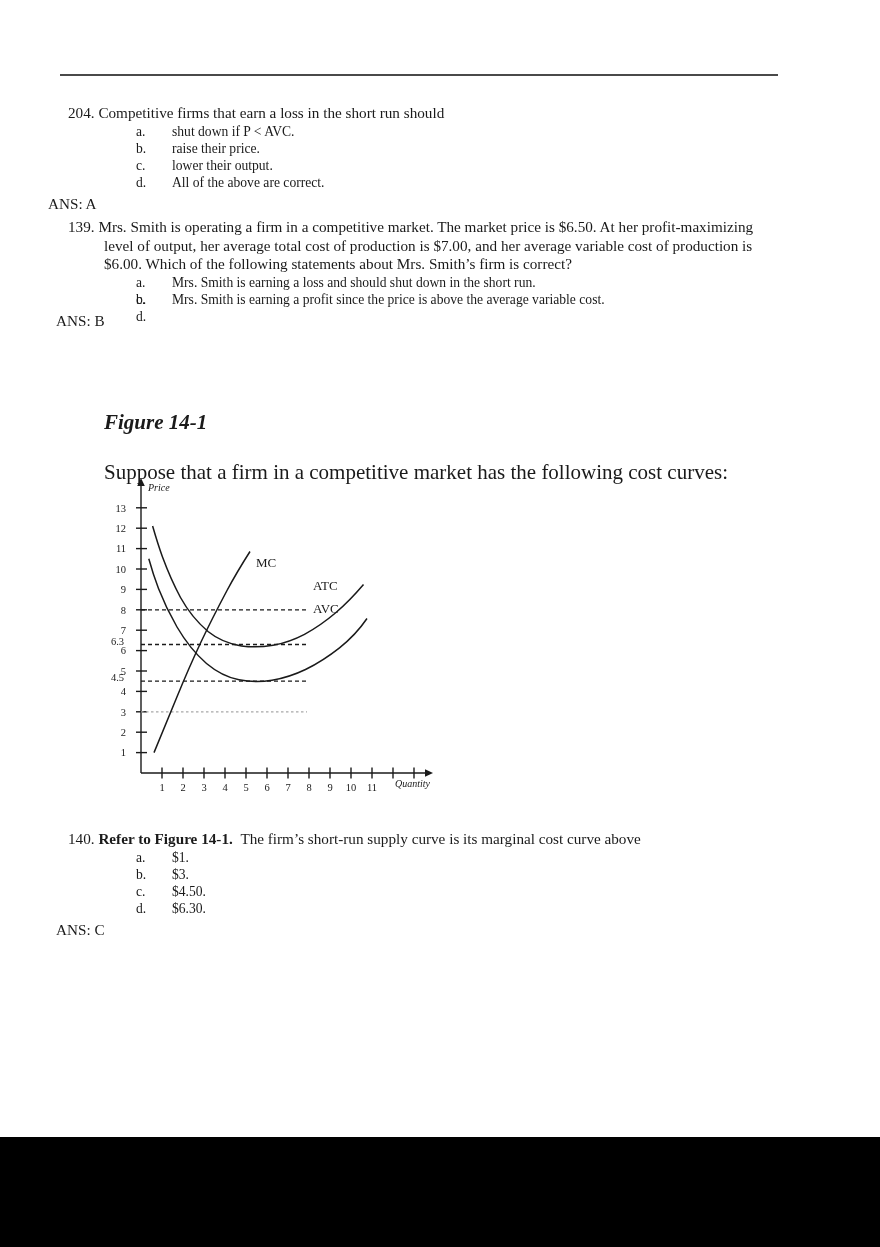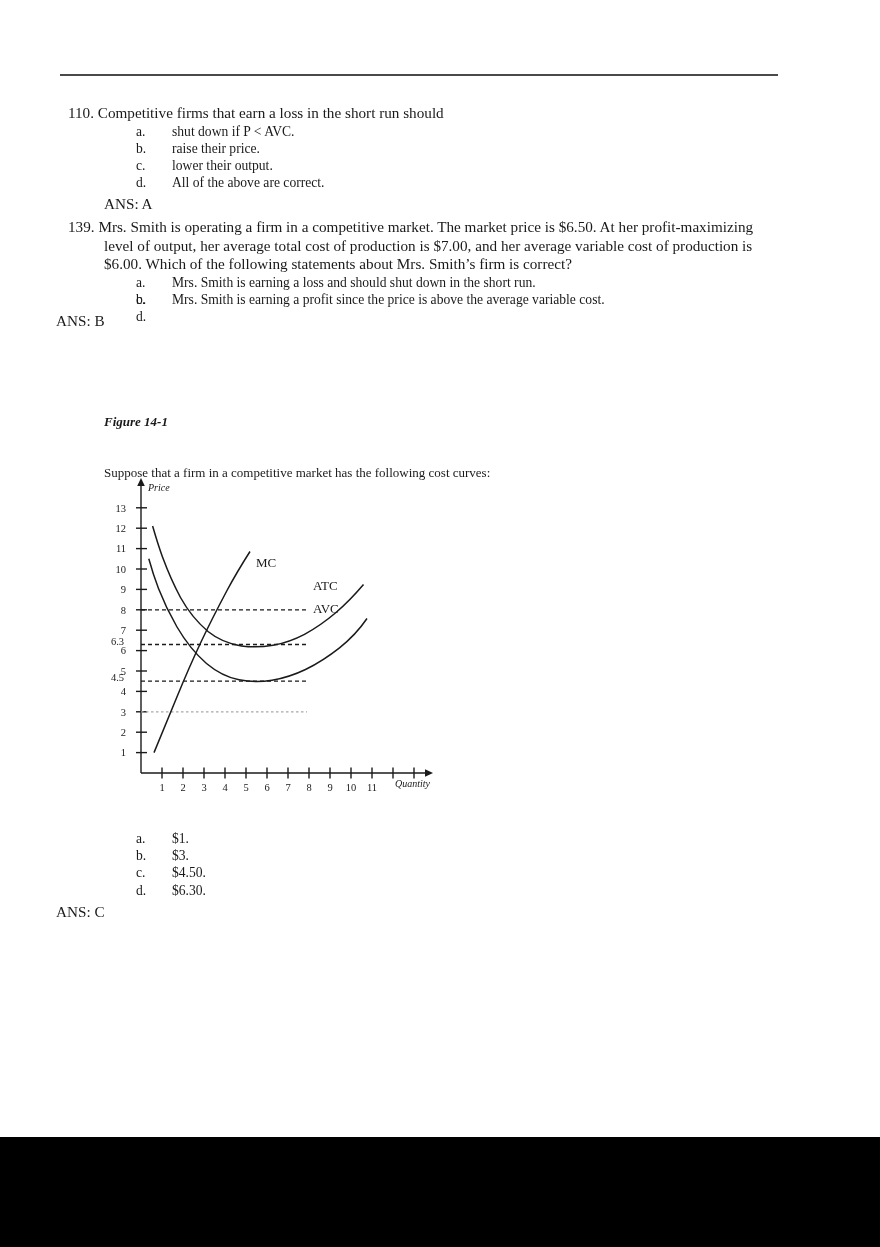--- a/index.html
+++ b/index.html
@@ -71,21 +71,21 @@
     font-size: 15.2px;
     line-height: 19px;
     margin-top: 3px;
   }
   .bold { font-weight: bold; }
 
   
   .fig-caption {
     position: absolute;
     left: 104px;
-    font-size: 13px;
+    font-size: 21px;
   }
   .fig-title {
     font-weight: bold;
     font-style: italic;
     line-height: 18px;
   }
   .fig-sub {
     line-height: 19px;
     margin-top: 32px;
   }
@@ -142,42 +142,42 @@
 </style>
 </head>
 <body>
 
 <div class="page">
 
   <div class="top-rule"></div>
 
   <div class="qblock" style="top:104px;">
     <div class="qline">
-      <span class="qnum">110.</span>
+      <span class="qnum">204.</span>
       <span>Competitive firms that earn a loss in the short run should</span>
     </div>
     <div class="choices">
       <div class="choice">
         <span class="letter">a.</span>
         <span>shut down if P &lt; AVC.</span>
       </div>
       <div class="choice">
         <span class="letter">b.</span>
         <span>raise their price.</span>
       </div>
       <div class="choice">
         <span class="letter">c.</span>
         <span>lower their output.</span>
       </div>
       <div class="choice">
         <span class="letter">d.</span>
         <span>All of the above are correct.</span>
       </div>
     </div>
-    <div class="ans" style="padding-left:104px;">ANS: A</div>
+    <div class="ans" style="padding-left:48px;">ANS: A</div>
   </div>
 
   <div class="qblock" style="top:218px;">
     <div class="qline">
       <span class="qnum">139.</span>
       <span>Mrs. Smith is operating a firm in a competitive market. The market price is $6.50.  At her profit-maximizing level of output, her average total cost of production is $7.00, and her average variable cost of production is $6.00.  Which of the following statements about Mrs. Smith’s firm is correct?</span>
     </div>
     <div class="choices">
       <div class="choice">
         <span class="letter">a.</span>
@@ -312,20 +312,25 @@
            C 135.0 105.5, 143.0 92.5, 150.0 81.5"></path>
 
       <text class="curve-label" x="156" y="97">MC</text>
       <text class="curve-label" x="213" y="120">ATC</text>
       <text class="curve-label" x="213" y="143">AVC</text>
 
     </svg>
   </div>
 
   <div class="qblock" style="top:830px;">
+    <div class="qline">
+      <span class="qnum">140.</span>
+      <span class="bold">Refer to Figure 14-1.</span>
+      <span>&nbsp;</span><span>The firm’s short-run supply curve is its marginal cost curve above</span>
+    </div>
     <div class="choices">
       <div class="choice">
         <span class="letter">a.</span>
         <span>$1.</span>
       </div>
       <div class="choice">
         <span class="letter">b.</span>
         <span>$3.</span>
       </div>
       <div class="choice">

